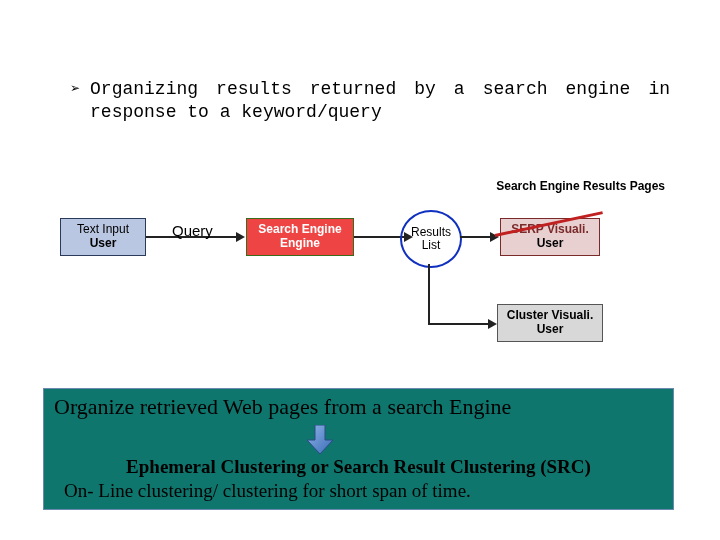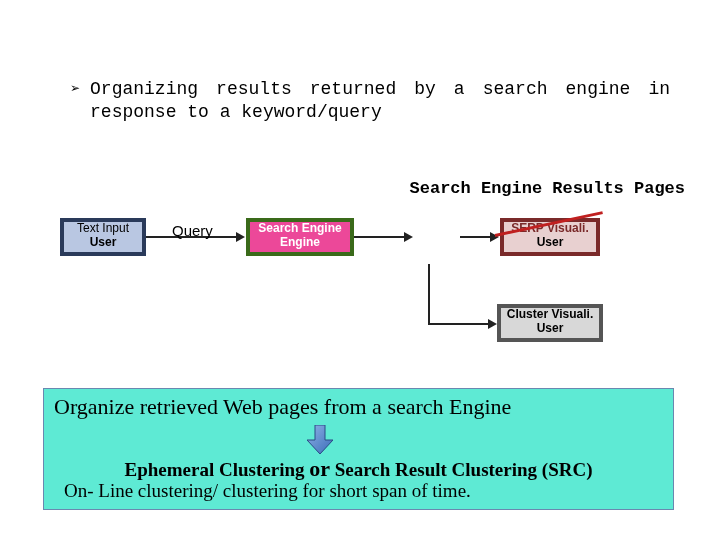--- a/index.html
+++ b/index.html
@@ -27,53 +27,54 @@
   }
   .bullet-text {
     font-family: Liberation Mono, monospace;
     font-size: 18px;
     line-height: 1.3;
     text-align: justify;
   }
   .serp-label {
     position: absolute;
     top: 179px;
-    right: 35px;
-    font-family: Liberation Mono, monospace;
+    right: 55px;
+    font-family: Liberation Sans, sans-serif;
     font-weight: bold;
-    font-size: 17px;
+    font-size: 12px;
   }
   .diagram {
     position: absolute;
     top: 206px;
     left: 60px;
     width: 600px;
     height: 140px;
   }
   .box {
     position: absolute;
-    border: 4px solid #4c1d95;
+    border: 1px solid #4c1d95;
     text-align: center;
     font-family: Arial, sans-serif;
     font-size: 12px;
     line-height: 1.15;
     display: flex;
     flex-direction: column;
+    justify-content: center;
     box-sizing: border-box;
   }
   .box-blue {
     background: #b9c7e2;
     border-color: #2a3a5a;
     width: 86px;
     height: 38px;
     top: 12px;
     left: 0;
   }
   .box-green {
-    background: #ec4899;
+    background: #ef4444;
     border-color: #3a6a1a;
     width: 108px;
     height: 38px;
     top: 12px;
     left: 186px;
     color: #fff;
     font-weight: bold;
   }
   .box-green .sub { font-weight: bold; }
   .box-serp {
@@ -155,21 +156,21 @@
     transform: rotate(-12deg);
     transform-origin: left center;
   }
   .bottom-box {
     position: absolute;
     left: 43px;
     top: 388px;
     width: 629px;
     height: 120px;
     border: 1px solid #6a88b0;
-    background: #5eead4;
+    background: #0f766e;
     font-family: 'Times New Roman', Georgia, serif;
   }
   .org-line {
     position: absolute;
     top: 5px;
     left: 10px;
     font-size: 22px;
   }
   .down-arrow-svg {
     position: absolute;
@@ -178,21 +179,21 @@
   }
   .eph-line {
     position: absolute;
     top: 67px;
     width: 100%;
     text-align: center;
     font-size: 19px;
     font-weight: bold;
   }
   .eph-line .or {
-    font-size: 22px;
+    font-size: 19px;
   }
   .online-line {
     position: absolute;
     top: 91px;
     width: 100%;
     text-align: left;
     font-size: 19px;
     padding-left: 20px;
     box-sizing: border-box;
   }
@@ -218,20 +219,24 @@
   <div class="arrow1-label">Query</div>
 
   <div class="box box-green">
     <span>Search Engine</span>
     <span class="sub">Engine</span>
   </div>
 
   <div class="arrow-line arrow2"></div>
   <div class="arrow-head arrow2-head"></div>
 
+  <div class="results-ellipse">
+    <span>Results</span>
+    <span>List</span>
+  </div>
 
   <div class="arrow-line arrow3"></div>
   <div class="arrow-head arrow3-head"></div>
 
   <div class="box box-serp">
     <span class="line1">SERP Visuali.</span>
     <span class="line2">User</span>
   </div>
   <div class="strike-red"></div>
 

